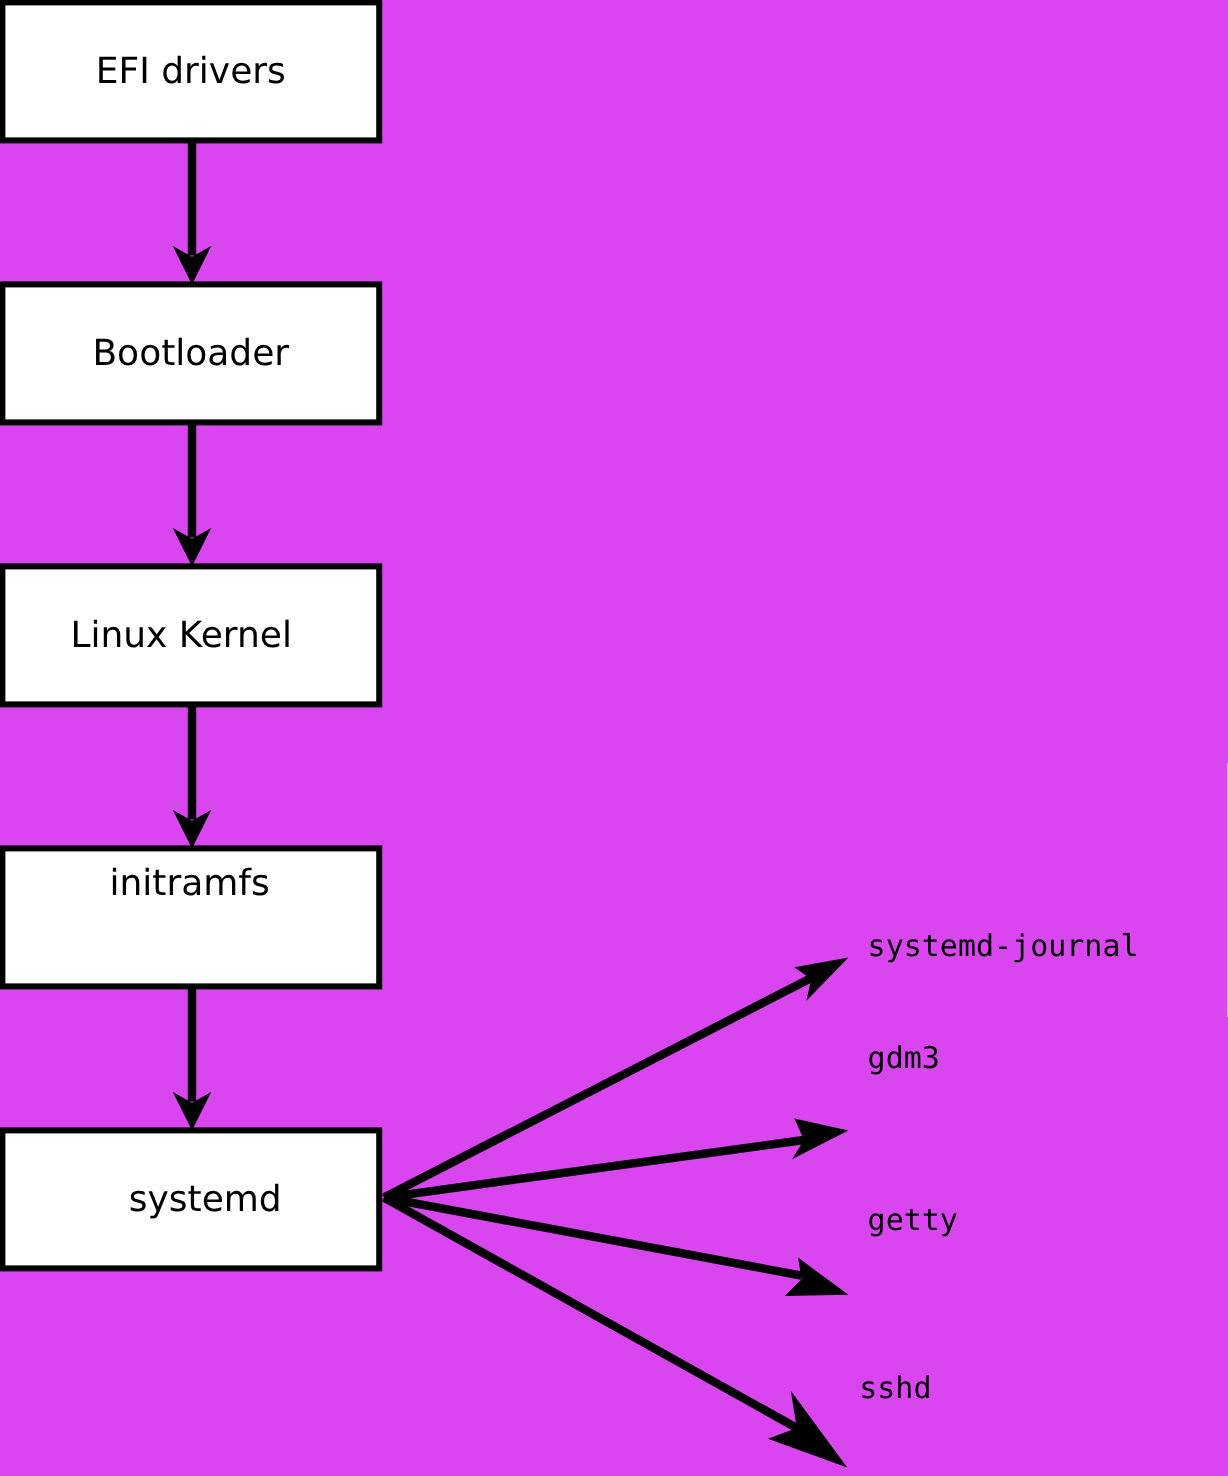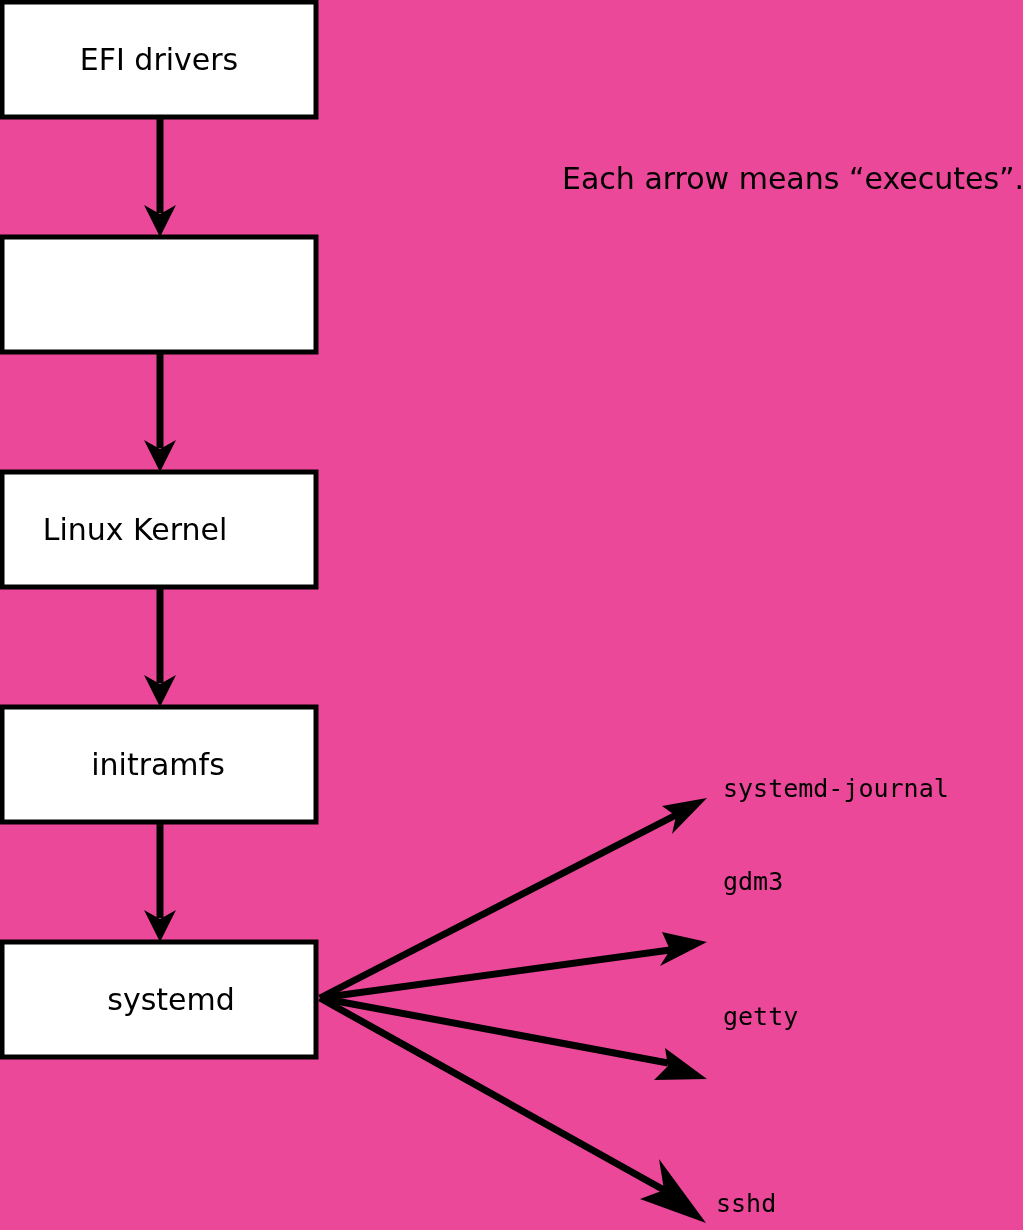--- a/index.html
+++ b/index.html
@@ -10,21 +10,21 @@
   }
   body {
     font-family: "DejaVu Sans", "Liberation Sans", sans-serif;
     color: #000000;
     -webkit-font-smoothing: antialiased;
   }
   #diagram-root {
     position: relative;
     width: 1023px;
     height: 1230px;
-    background: #ec4899;
+    background: #d946ef;
     overflow: hidden;
   }
   
   #diagram-svg {
     position: absolute;
     left: 0;
     top: 0;
     width: 1023px;
     height: 1230px;
     display: block;
@@ -121,31 +121,31 @@
     <g>
       <line x1="320" y1="998" x2="664" y2="1190" stroke="#000000" stroke-width="7"></line>
       <path d="M 706 1223 L 659 1159 L 664 1190 L 640 1199 Z" fill="#000000"></path>
     </g>
   </svg>
 
   <div class="text-layer">
 
     <div class="stage-label" style="left:0px; top:45px; width:318px;">EFI drivers</div>
 
+    <div class="stage-label" style="left:0px; top:280px; width:318px;">Bootloader</div>
 
-    <div class="stage-label" style="left:0px; top:515px; width:270px;">Linux Kernel</div>
+    <div class="stage-label" style="left:16px; top:515px; width:270px;">Linux Kernel</div>
 
-    <div class="stage-label" style="left:0px; top:750px; width:316px;">initramfs</div>
+    <div class="stage-label" style="left:0px; top:722px; width:316px;">initramfs</div>
 
     <div class="stage-label" style="left:0px; top:985px; width:318px;padding-left:12px;">systemd</div>
 
-    <div class="caption" style="left:562px; top:164px;">Each arrow means “executes”.</div>
 
     <div class="service-label" style="left:723px; top:776px;">systemd-journal</div>
 
     <div class="service-label" style="left:723px; top:869px;">gdm3</div>
 
     <div class="service-label" style="left:723px; top:1004px;">getty</div>
 
-    <div class="service-label" style="left:716px; top:1144px;margin-top:47px;">sshd</div>
+    <div class="service-label" style="left:716px; top:1144px;">sshd</div>
 
   </div>
 </div>
 
 </body></html>

